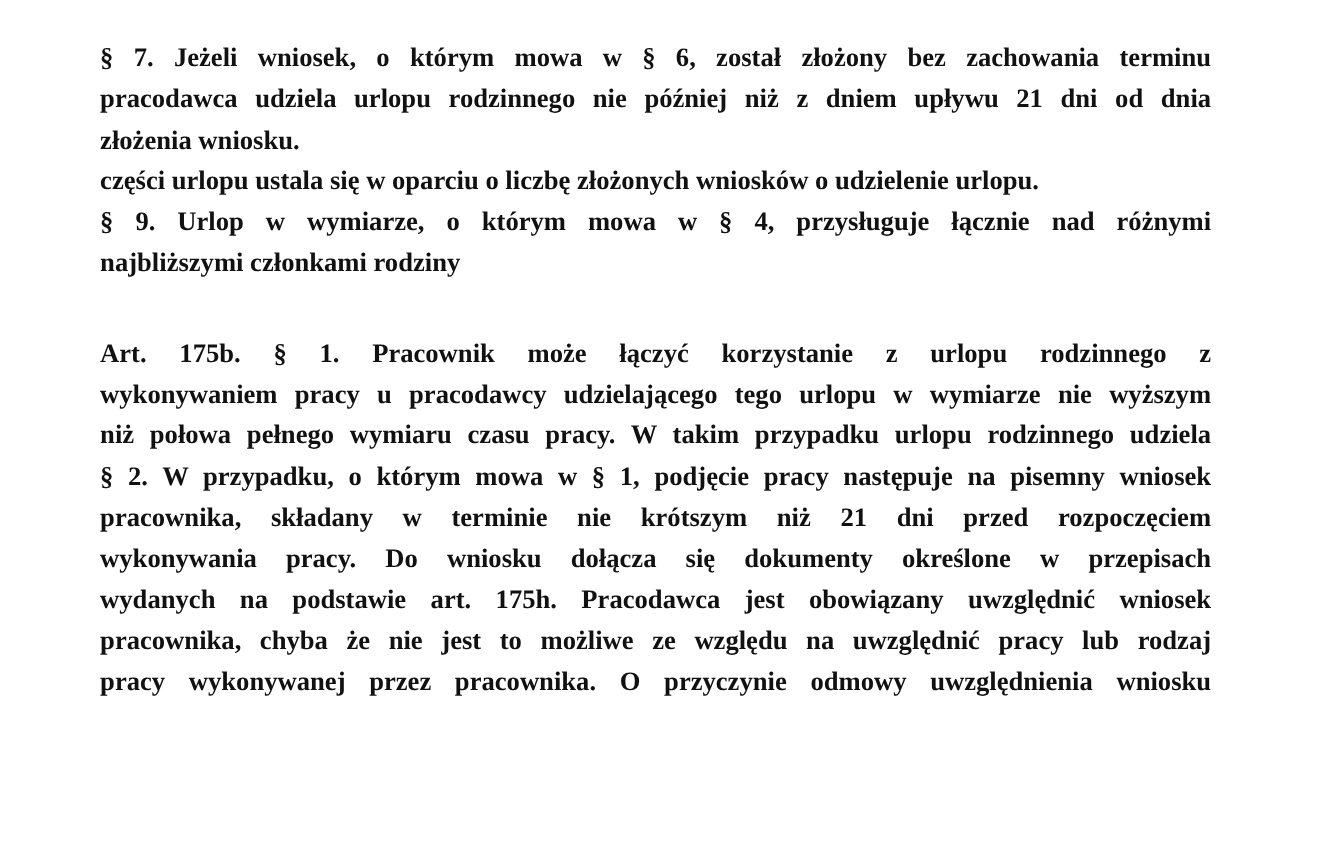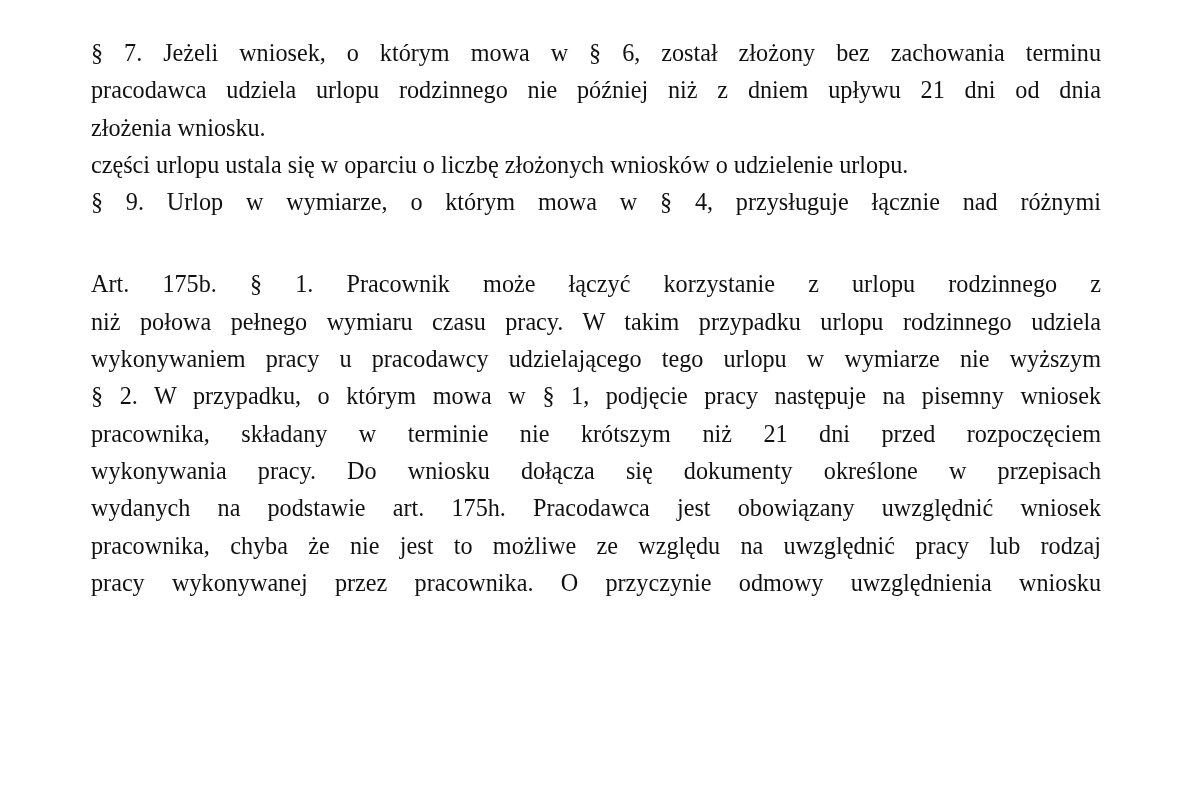--- a/index.html
+++ b/index.html
@@ -25,20 +25,21 @@
       margin: 0;
     }
     .line {
       display: block;
       font-size: 24.2px;
       height: 37.3px;
       line-height: 37.3px;
       white-space: nowrap;
       text-align: justify;
       text-align-last: justify;
+      font-weight: bold;
     }
     .line.last {
       text-align-last: left;
     }
     .gap {
       height: 45px;
     }
   </style>
 </head>
 <body>
@@ -50,28 +51,29 @@
     <span class="line">pracodawca udziela urlopu rodzinnego nie później niż z dniem upływu 21 dni od dnia</span>
     <span class="line last">złożenia wniosku.</span>
   </div>
 
   <div class="para">
     <span class="line last">części urlopu ustala się w oparciu o liczbę złożonych wniosków o udzielenie urlopu.</span>
   </div>
 
   <div class="para">
     <span class="line">§ 9. Urlop w wymiarze, o którym mowa w § 4, przysługuje łącznie nad różnymi</span>
+    <span class="line last">najbliższymi członkami rodziny</span>
   </div>
 
   <div class="gap"></div>
 
   <div class="para">
     <span class="line">Art. 175b. § 1. Pracownik może łączyć korzystanie z urlopu rodzinnego z</span>
+    <span class="line">wykonywaniem pracy u pracodawcy udzielającego tego urlopu w wymiarze nie wyższym</span>
     <span class="line">niż połowa pełnego wymiaru czasu pracy. W takim przypadku urlopu rodzinnego udziela</span>
-    <span class="line">wykonywaniem pracy u pracodawcy udzielającego tego urlopu w wymiarze nie wyższym</span>
   </div>
 
   <div class="para">
     <span class="line">§ 2. W przypadku, o którym mowa w § 1, podjęcie pracy następuje na pisemny wniosek</span>
     <span class="line">pracownika, składany w terminie nie krótszym niż 21 dni przed rozpoczęciem</span>
     <span class="line">wykonywania pracy. Do wniosku dołącza się dokumenty określone w przepisach</span>
     <span class="line">wydanych na podstawie art. 175h. Pracodawca jest obowiązany uwzględnić wniosek</span>
     <span class="line">pracownika, chyba że nie jest to możliwe ze względu na uwzględnić pracy lub rodzaj</span>
     <span class="line">pracy wykonywanej przez pracownika. O przyczynie odmowy uwzględnienia wniosku</span>
   </div>

